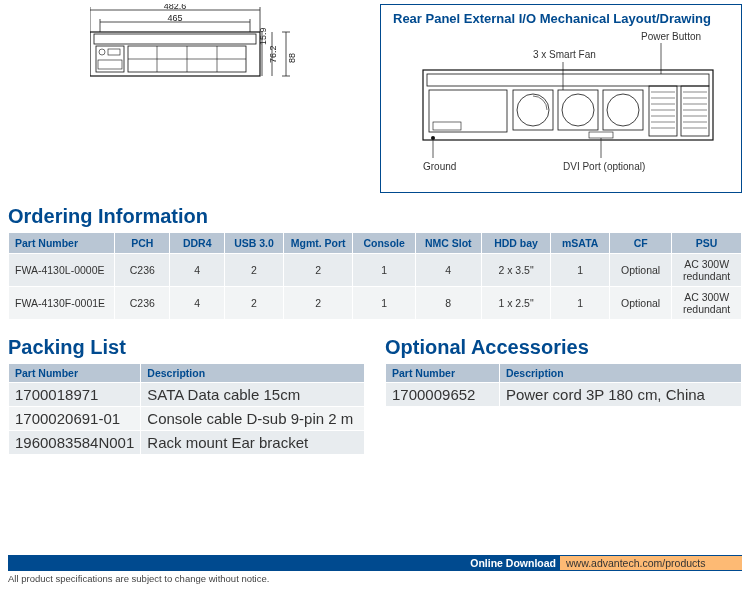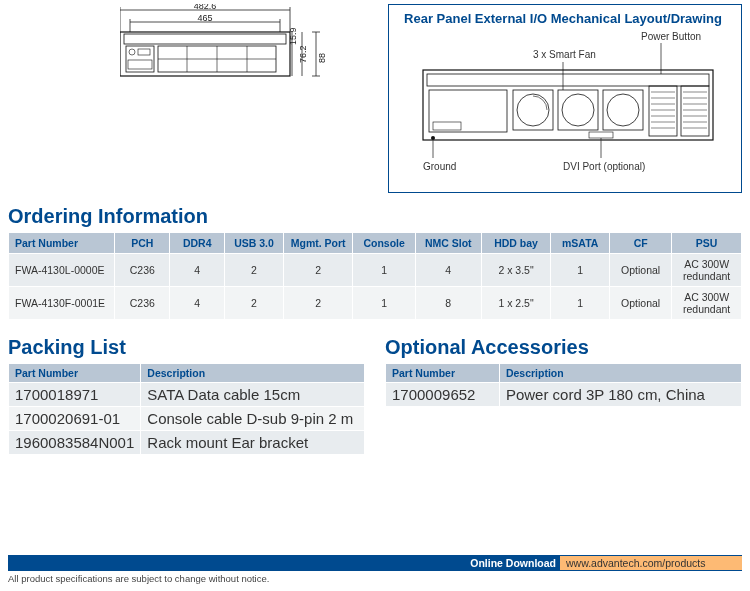--- a/index.html
+++ b/index.html
@@ -8,28 +8,27 @@
     font-family: Arial, Helvetica, sans-serif;
     font-size: 11px;
     color: #333;
     width: 734px;
     background: #fff;
   }
   .top-row {
     display: flex;
     gap: 28px;
     margin-bottom: 12px;
-    text-align: center;
   }
   .left-dwg, .right-dwg {
     flex: 1;
   }
   .dwg-frame {
     border: 1px solid #004a8f;
-    padding: 6px 8px 10px 4px;
+    padding: 6px 8px 10px 12px;
     position: relative;
   }
   .dwg-title {
     color: #004a8f;
     font-weight: bold;
     font-size: 13px;
     margin-bottom: 4px;
   }
   .front-svg-wrap {
     padding: 0 0 0 82px;

